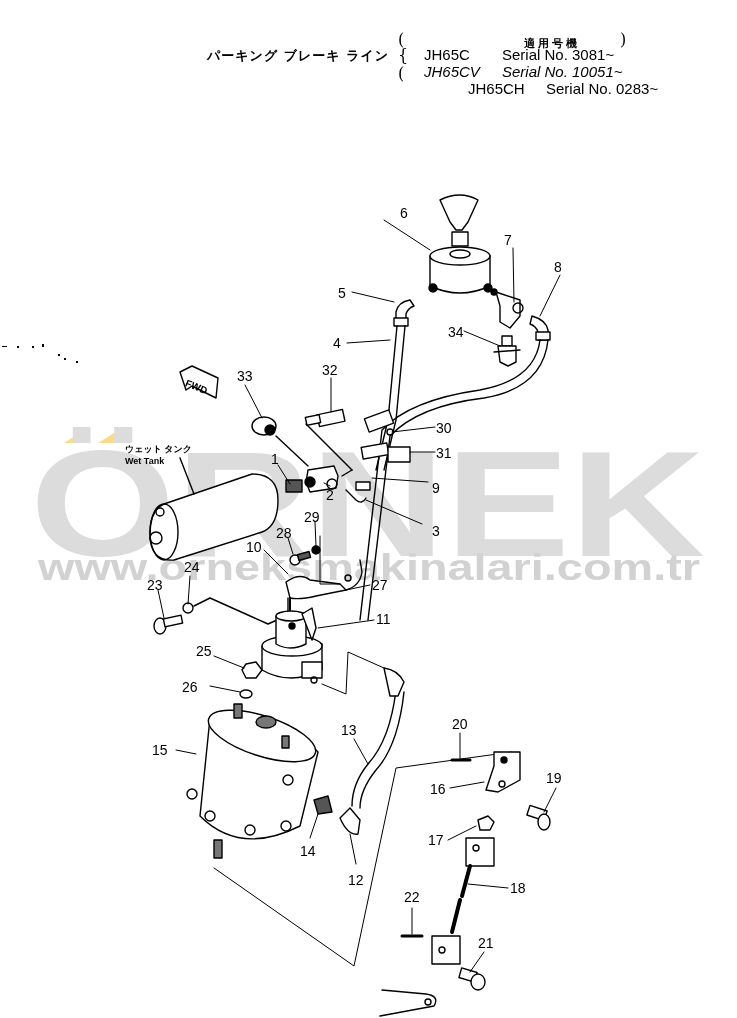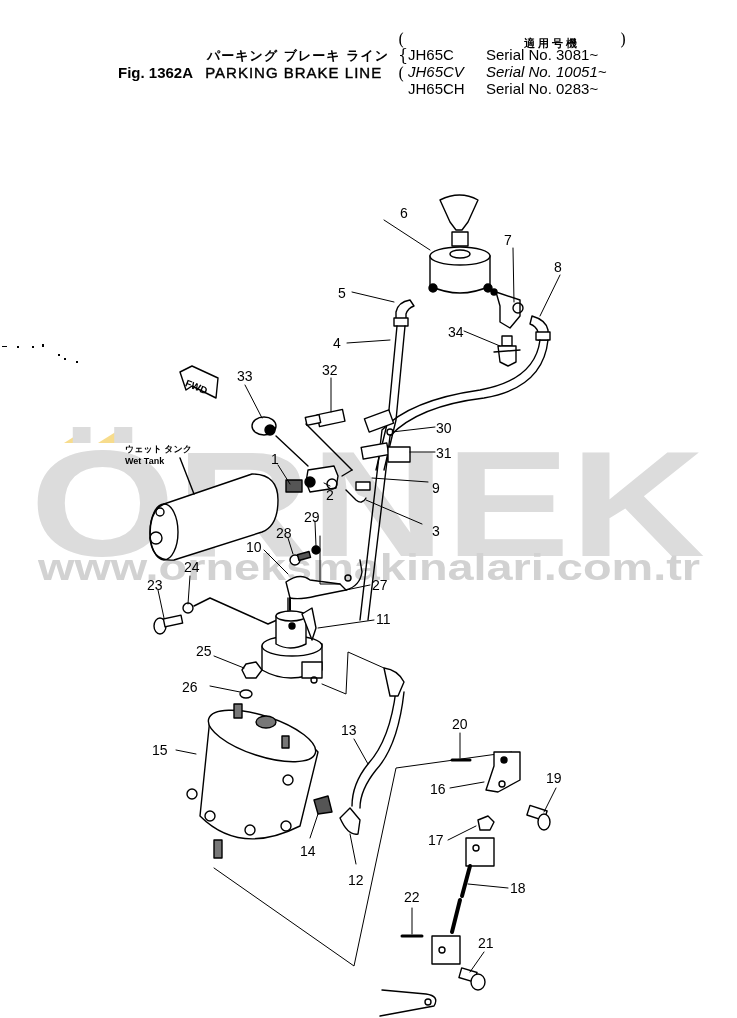--- a/index.html
+++ b/index.html
@@ -5,56 +5,52 @@
   html,body{margin:0;padding:0;background:#ffffff;}
   body{width:737px;height:1018px;position:relative;overflow:hidden;font-family:"DejaVu Sans",sans-serif;color:#000;}
   .wm{position:absolute;left:0;top:0;width:737px;height:1018px;pointer-events:none;}
   .title{position:absolute;left:0;top:0;width:737px;height:110px;}
   .t-jp{position:absolute;left:207px;top:47px;font-size:13px;font-weight:bold;letter-spacing:1px;white-space:nowrap;}
   .t-main{position:absolute;left:118px;top:64px;font-size:15px;font-weight:bold;white-space:nowrap;font-family:"Liberation Sans",sans-serif;}
   .t-main .fig{margin-right:8px;}
   .t-main .nm{letter-spacing:1px;font-weight:normal;-webkit-text-stroke:0.4px #000;}
   .serials{position:absolute;left:400px;top:30px;font-family:"Liberation Sans",sans-serif;font-size:15px;line-height:15px;}
   .serials .hdr{position:absolute;left:76px;top:6px;font-size:11px;font-weight:bold;letter-spacing:3px;white-space:nowrap;margin-left:48px;}
-  .serials .row{position:absolute;left:8px;white-space:nowrap;}
+  .serials .row{position:absolute;left:24px;white-space:nowrap;}
   .serials .row .model{display:inline-block;width:78px;}
   .brace{position:absolute;font-family:"DejaVu Serif",serif;font-size:16px;}
   svg.dia{position:absolute;left:0;top:0;}
   .lbl{font-family:"Liberation Sans",sans-serif;font-size:14px;fill:#000;}
   .wet{position:absolute;left:125px;top:443px;font-size:9px;font-weight:bold;line-height:12px;font-family:"Liberation Sans",sans-serif;}
 </style>
 </head>
 <body>
 
 <svg class="wm" width="737" height="1018" viewBox="0 0 737 1018">
   <polygon points="64,443 88,428 88,443" fill="#f7dc8c"></polygon>
   <polygon points="98,443 122,428 122,443" fill="#f7dc8c"></polygon>
   <text x="30" y="556" font-family="Liberation Sans, sans-serif" font-weight="bold" font-size="150" fill="#dcdcdc" textLength="675" lengthAdjust="spacingAndGlyphs">ÖRNEK</text>
   <text x="38" y="580" font-family="Liberation Sans, sans-serif" font-weight="bold" font-size="36" fill="#d2d2d2" textLength="662" lengthAdjust="spacingAndGlyphs">www.orneksmakinalari.com.tr</text>
 </svg>
 
 <div class="title">
   <div class="t-jp">パーキング ブレーキ ライン</div>
-  <div class="t-main">
-    <span class="fig">Fig. 1362A</span>
-    <span class="nm">PARKING BRAKE LINE</span>
-  </div>
   <div class="serials">
     <span class="brace" style="left:-2px;top:2px;">(</span>
     <span class="brace" style="left:-2px;top:18px;">{</span>
     <span class="brace" style="left:-2px;top:36px;">(</span>
     <span class="brace" style="left:220px;top:2px;">)</span>
     <div class="hdr">適用号機</div>
     <div class="row" style="top:17px;">
       <span class="model">JH65C</span><span>Serial No. 3081~</span>
     </div>
     <div class="row" style="top:34px;font-style:italic;">
       <span class="model">JH65CV</span><span>Serial No. 10051~</span>
     </div>
-    <div class="row" style="top:51px;">
+    <div class="row" style="top:51px;margin-left:44px;">
       <span class="model">JH65CH</span><span>Serial No. 0283~</span>
     </div>
   </div>
 </div>
 
 <div class="wet">
   <div>ウェット タンク</div>
   <div>Wet Tank</div>
 </div>
 

